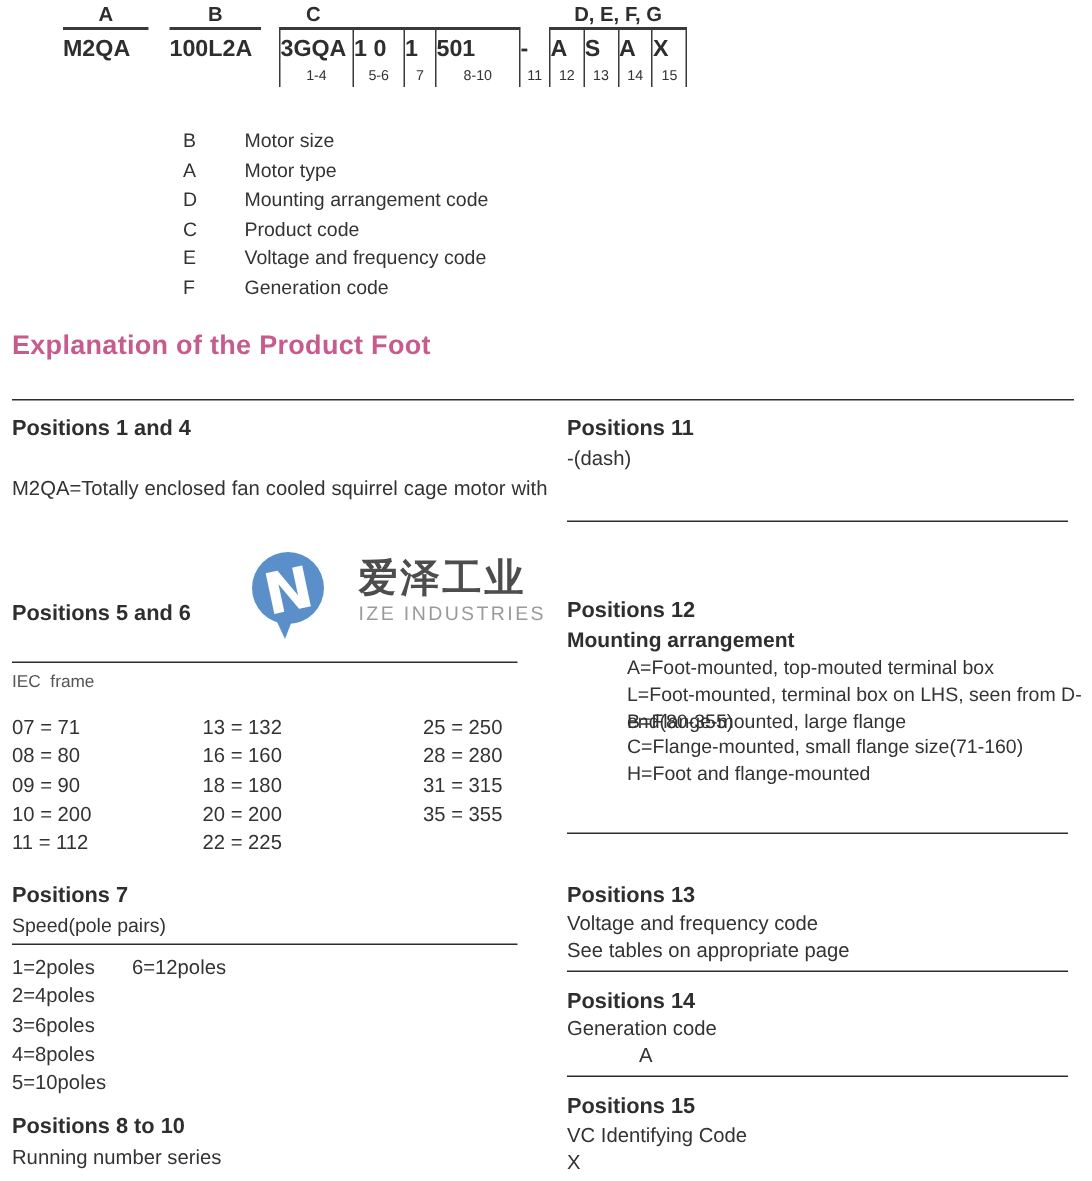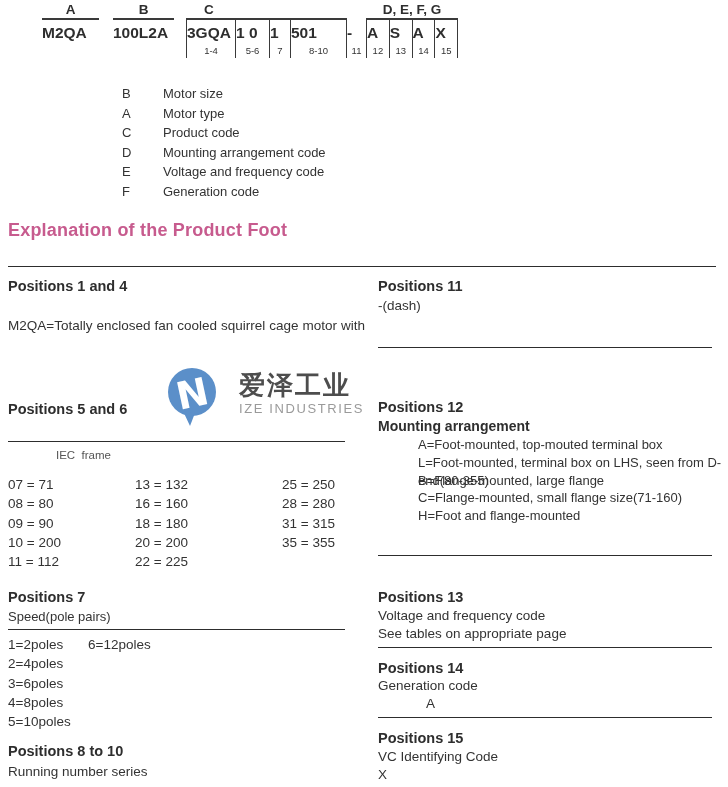--- a/index.html
+++ b/index.html
@@ -26,21 +26,21 @@
   
   .legend { position:absolute; left:122px; top:84px; font-size:13px; }
   .legend-row { height:19.6px; line-height:19.6px; }
   .lkey { display:inline-block; width:41px; }
   
   .main-heading { position:absolute; left:8px; top:220px; font-size:18px; font-weight:bold; color:#c75b8e; letter-spacing:0.2px; }
   .rule { position:absolute; border-top:1.6px solid #2d2d2d; height:0; }
   
   .sec-title { position:absolute; font-size:14.5px; font-weight:bold; color:#2e2e2e; }
   .body-text { position:absolute; font-size:13.5px; color:#333; }
-  .small-gray { position:absolute; font-size:11.5px; color:#555; white-space:pre;margin-left:48px; }
+  .small-gray { position:absolute; font-size:11.5px; color:#555; white-space:pre; }
   .para { position:absolute; left:8px; top:316px; width:357px; font-size:13.5px; line-height:20.5px; }
   .para .l1 { text-align:justify; text-align-last:justify; }
   .frame-table { position:absolute; left:8px; top:475px; width:357px; font-size:13.5px; }
   .ft-col { position:absolute; top:0; }
   .ft-col div { height:19.3px; line-height:19.3px; }
   .c1{left:0}.c2{left:127px}.c3{left:274px}
   .poles { position:absolute; left:8px; top:635px; font-size:13.5px; }
   .poles .prow { height:19.3px; line-height:19.3px; position:relative; }
   .poles .p2 { position:absolute; left:80px; top:0; }
   .mnt-items { position:absolute; left:378px; top:436px; font-size:13px;margin-left:40px; }
@@ -110,22 +110,22 @@
         <div class="bigval">X</div>
         <div class="pos">15</div>
       </div>
     </div>
   </div>
 </div>
 
 <div class="legend">
   <div class="legend-row"><span class="lkey">B</span><span>Motor size</span></div>
   <div class="legend-row"><span class="lkey">A</span><span>Motor type</span></div>
+  <div class="legend-row"><span class="lkey">D</span><span>Mounting arrangement code</span></div>
   <div class="legend-row"><span class="lkey">C</span><span>Product code</span></div>
-  <div class="legend-row"><span class="lkey">D</span><span>Mounting arrangement code</span></div>
   <div class="legend-row"><span class="lkey">E</span><span>Voltage and frequency code</span></div>
   <div class="legend-row"><span class="lkey">F</span><span>Generation code</span></div>
 </div>
 
 <div class="main-heading">Explanation of the Product Foot</div>
 <div class="rule" style="left:8px; top:266px; width:708px;"></div>
 
 <div class="sec-title" style="left:8px; top:278px;">Positions 1 and 4</div>
 <div class="para">
   <div class="l1">M2QA=Totally enclosed fan cooled squirrel cage motor with</div>

